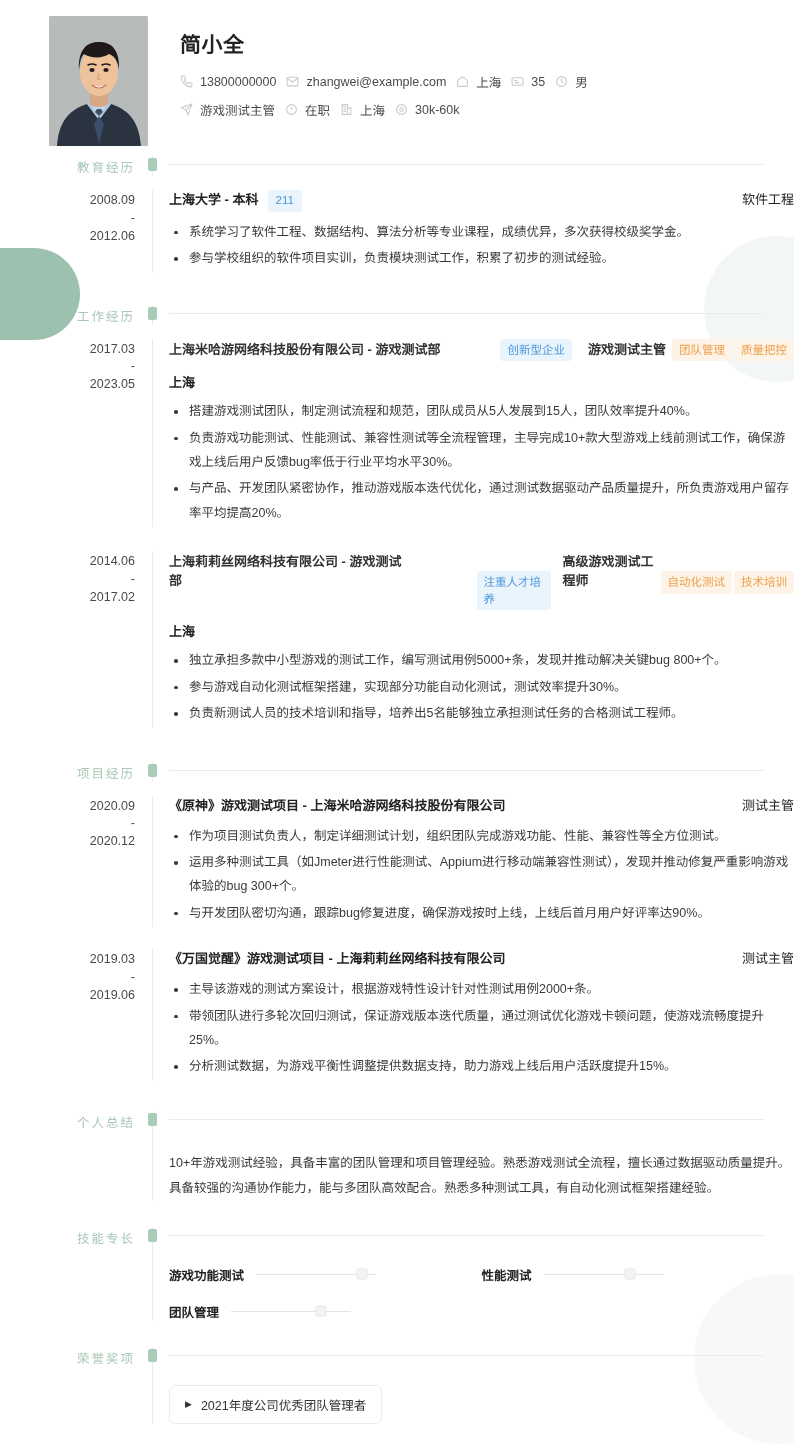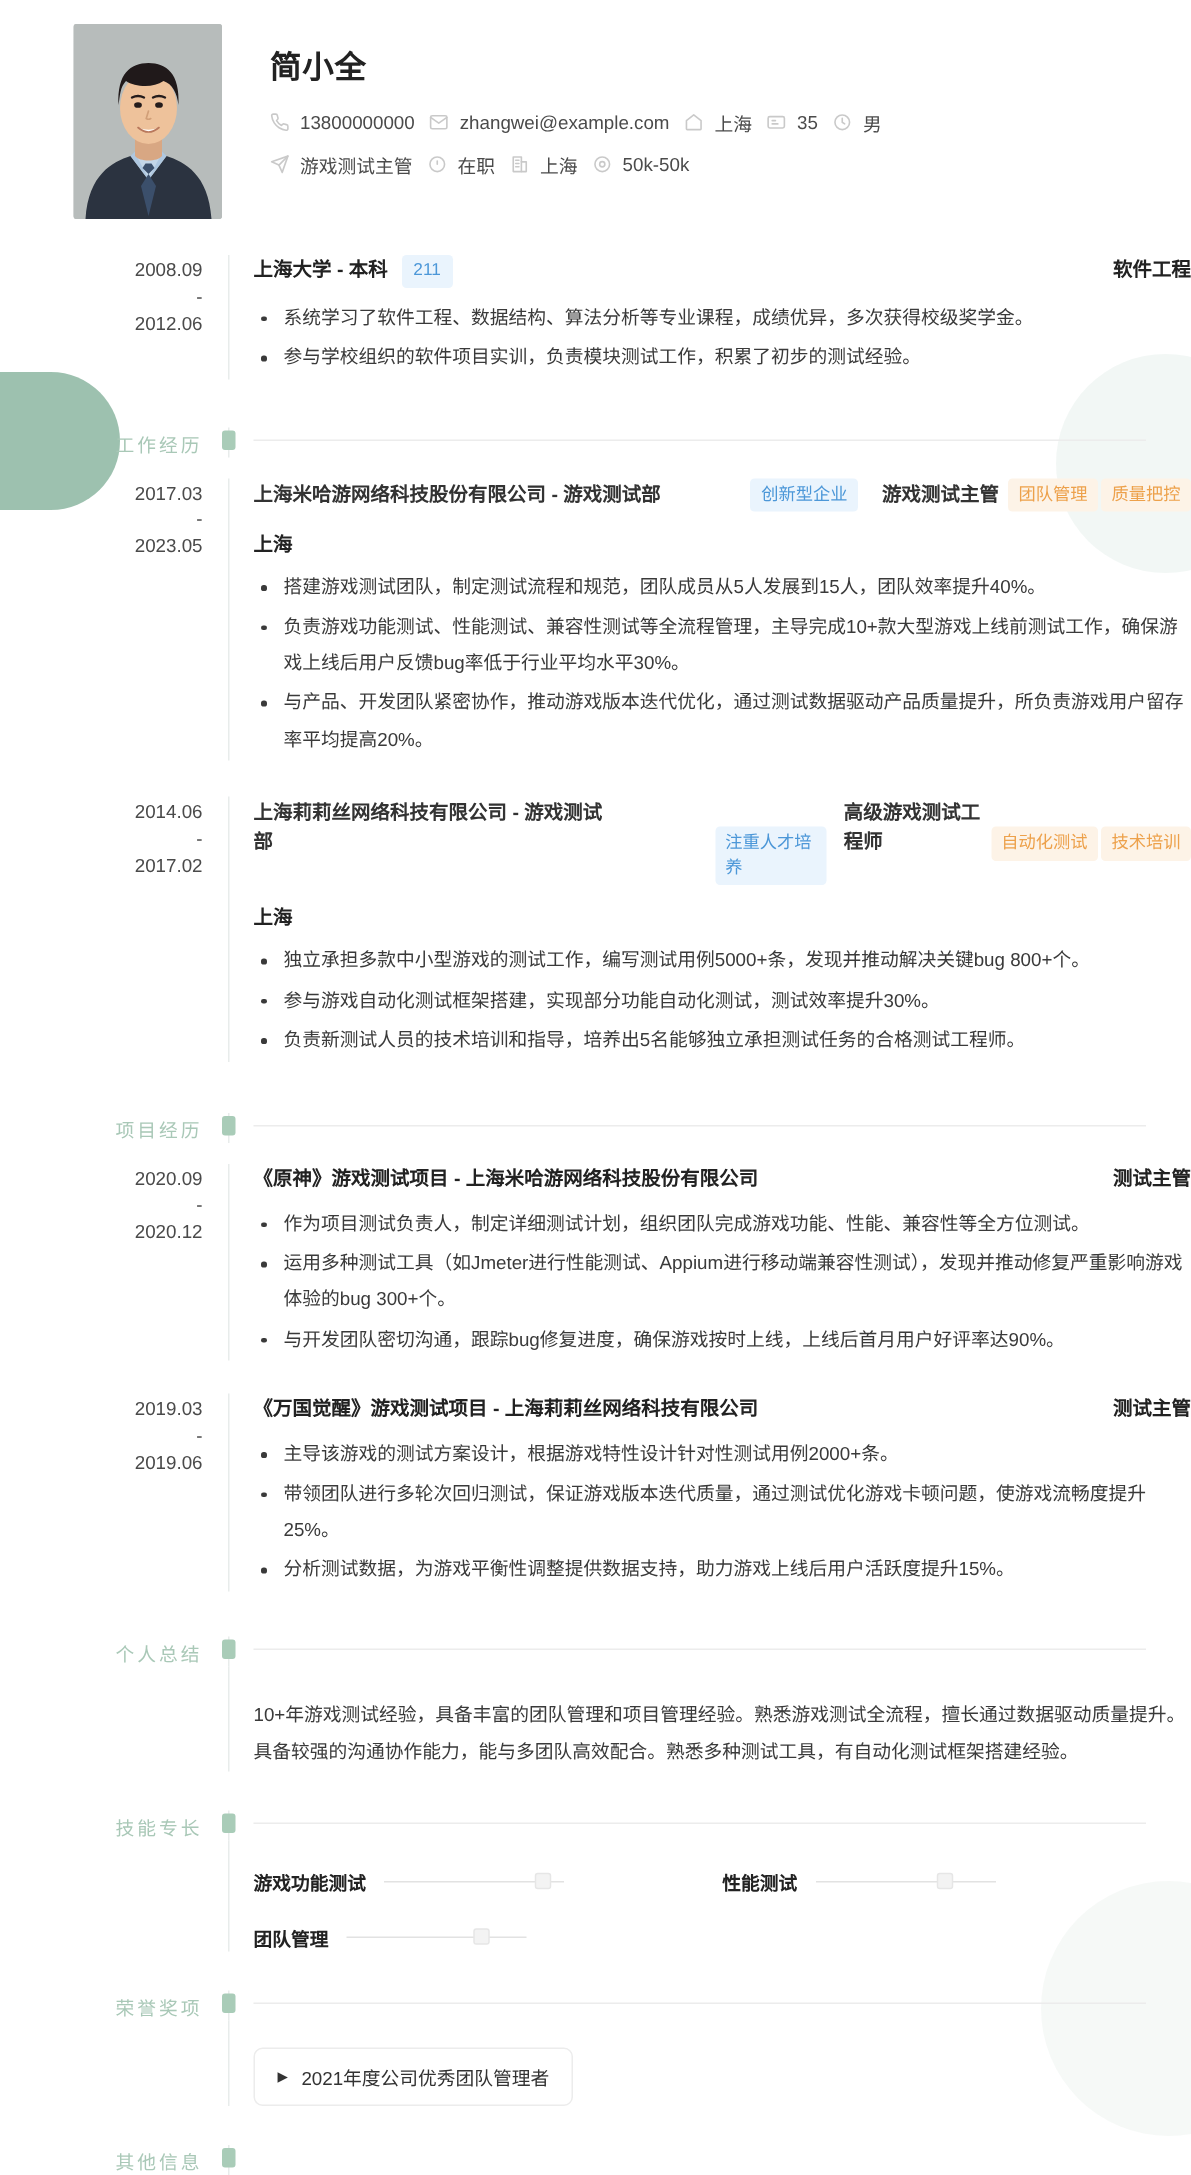--- a/index.html
+++ b/index.html
@@ -181,21 +181,21 @@
 
   .ent-head {
     display: flex;
     align-items: flex-start;
     font-size: 13px;
     font-weight: bold;
     color: #222;
     line-height: 1.55;
   }
   .ent-title { margin-right: 9px; }
-  .ent-right { margin-left: auto; white-space: nowrap; font-weight: bold; font-size: 13px; }
+  .ent-right { margin-left: auto; white-space: nowrap; font-weight: normal; font-size: 13px; }
 
   .ent-grid {
     display: grid;
     grid-template-columns: 1fr auto auto auto auto;
     column-gap: 2px;
     align-items: start;
     font-size: 13px;
   }
 
   .tag {
@@ -439,26 +439,35 @@
             <span>上海</span>
           </span>
 
           <span class="meta-item">
             <span class="ico">
               <svg width="13" height="13" viewBox="0 0 24 24" fill="none" stroke="#8a8a8a" stroke-width="2" stroke-linecap="round" stroke-linejoin="round">
                   <circle cx="12" cy="12" r="9"></circle>
                   <circle cx="12" cy="12" r="3.2"></circle>
                 </svg>
             </span>
-            <span>50k-50k</span>
-          </span>
-        </div>
-      </div>
-    </div>
-
+            <span>30k-60k</span>
+          </span>
+        </div>
+      </div>
+    </div>
+
+    <div class="section">
+      <div class="rail">
+        <div class="sec-label">教育经历</div>
+      </div>
+      <div class="body-col">
+        <div class="sec-marker"></div>
+        <div class="sec-rule"></div>
+      </div>
+    </div>
 
     <div class="spacer-sm"></div>
 
     <div class="entry">
       <div class="entry-date">
         <div>2008.09</div>
         <div>-</div>
         <div>2012.06</div>
       </div>
       <div class="entry-body">

